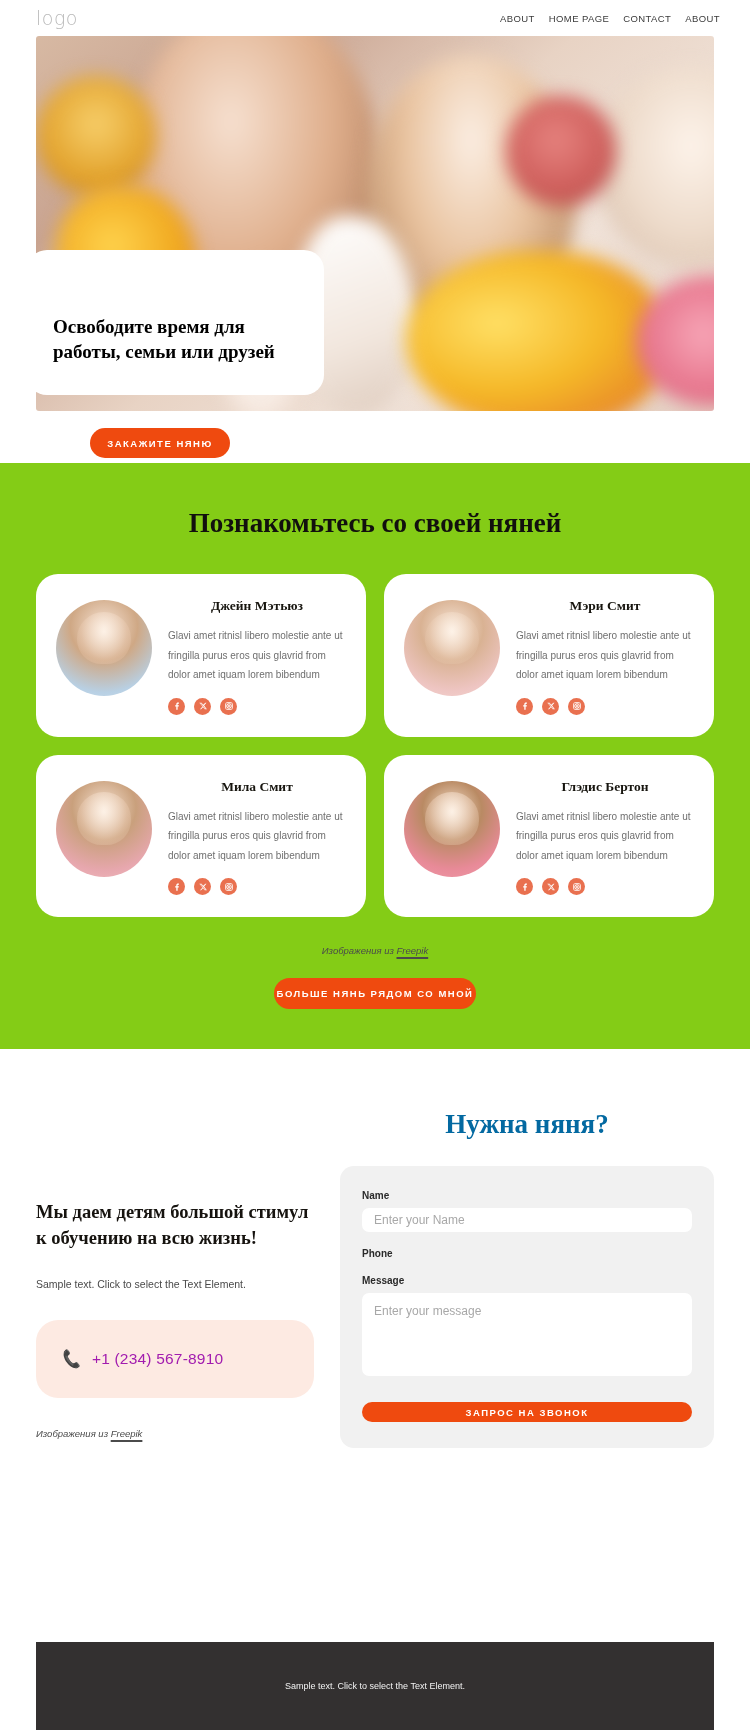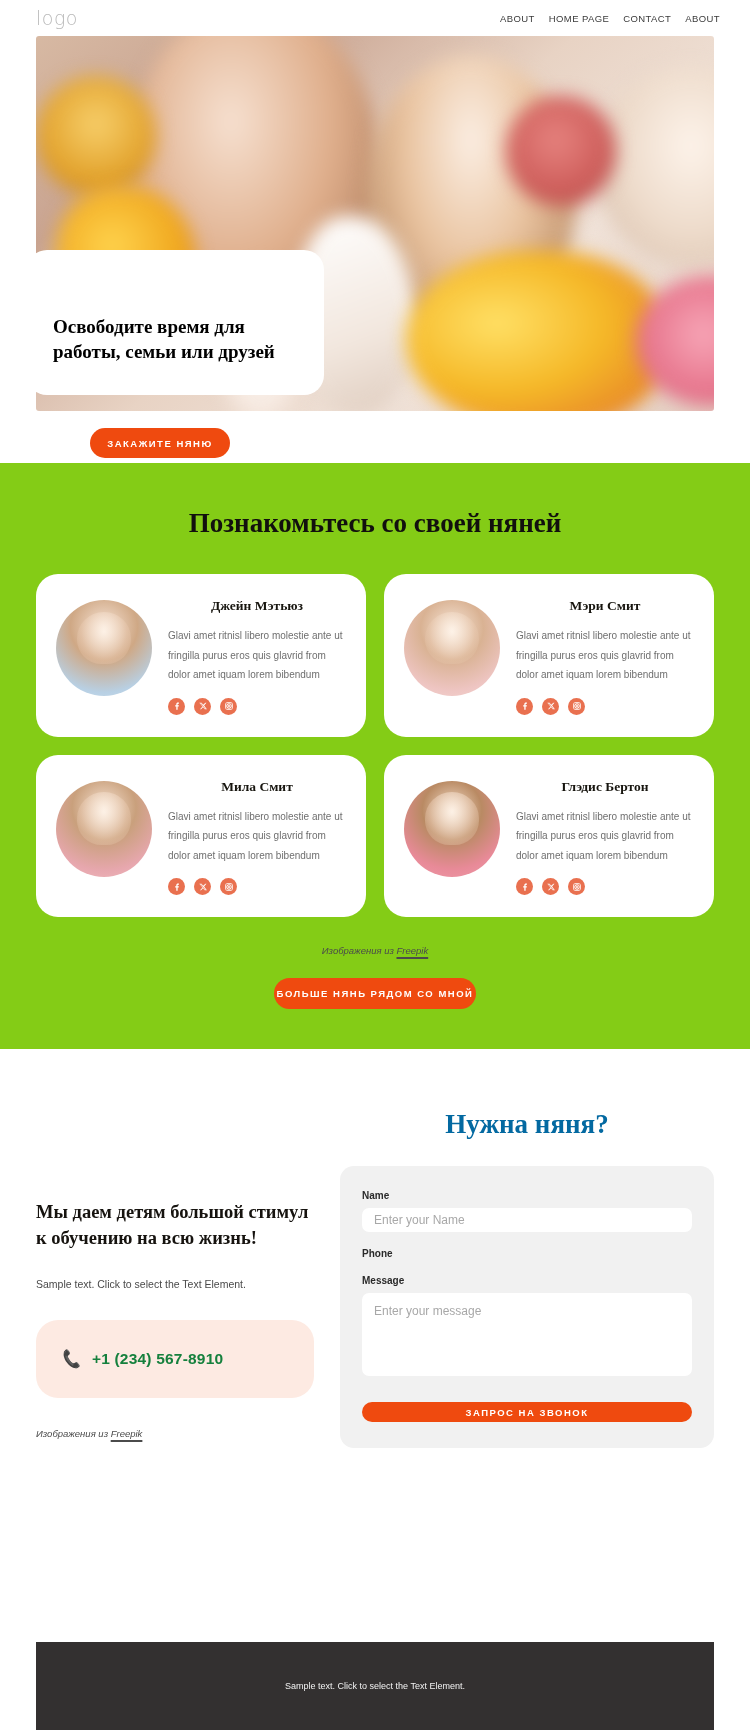--- a/index.html
+++ b/index.html
@@ -232,22 +232,22 @@
     border-radius: 22px;
     height: 78px;
     display: flex;
     align-items: center;
     padding-left: 26px;
     gap: 10px;
   }
   .phone-icon { font-size: 16px; color: #ef4a0f; transform: rotate(8deg); }
   .phone-num {
     font-size: 15.5px;
-    font-weight: 700;
-    color: #15803d;
+    font-weight: 400;
+    color: #a21caf;
     letter-spacing: 0.2px;
   }
   .freepik-left {
     font-size: 9.5px;
     font-style: italic;
     color: #4b4b4b;
     margin-top: 30px;
   }
   .freepik-left a { color: #4b4b4b; text-decoration: underline; text-decoration-thickness: 1.5px; text-underline-offset: 3px; }
 

